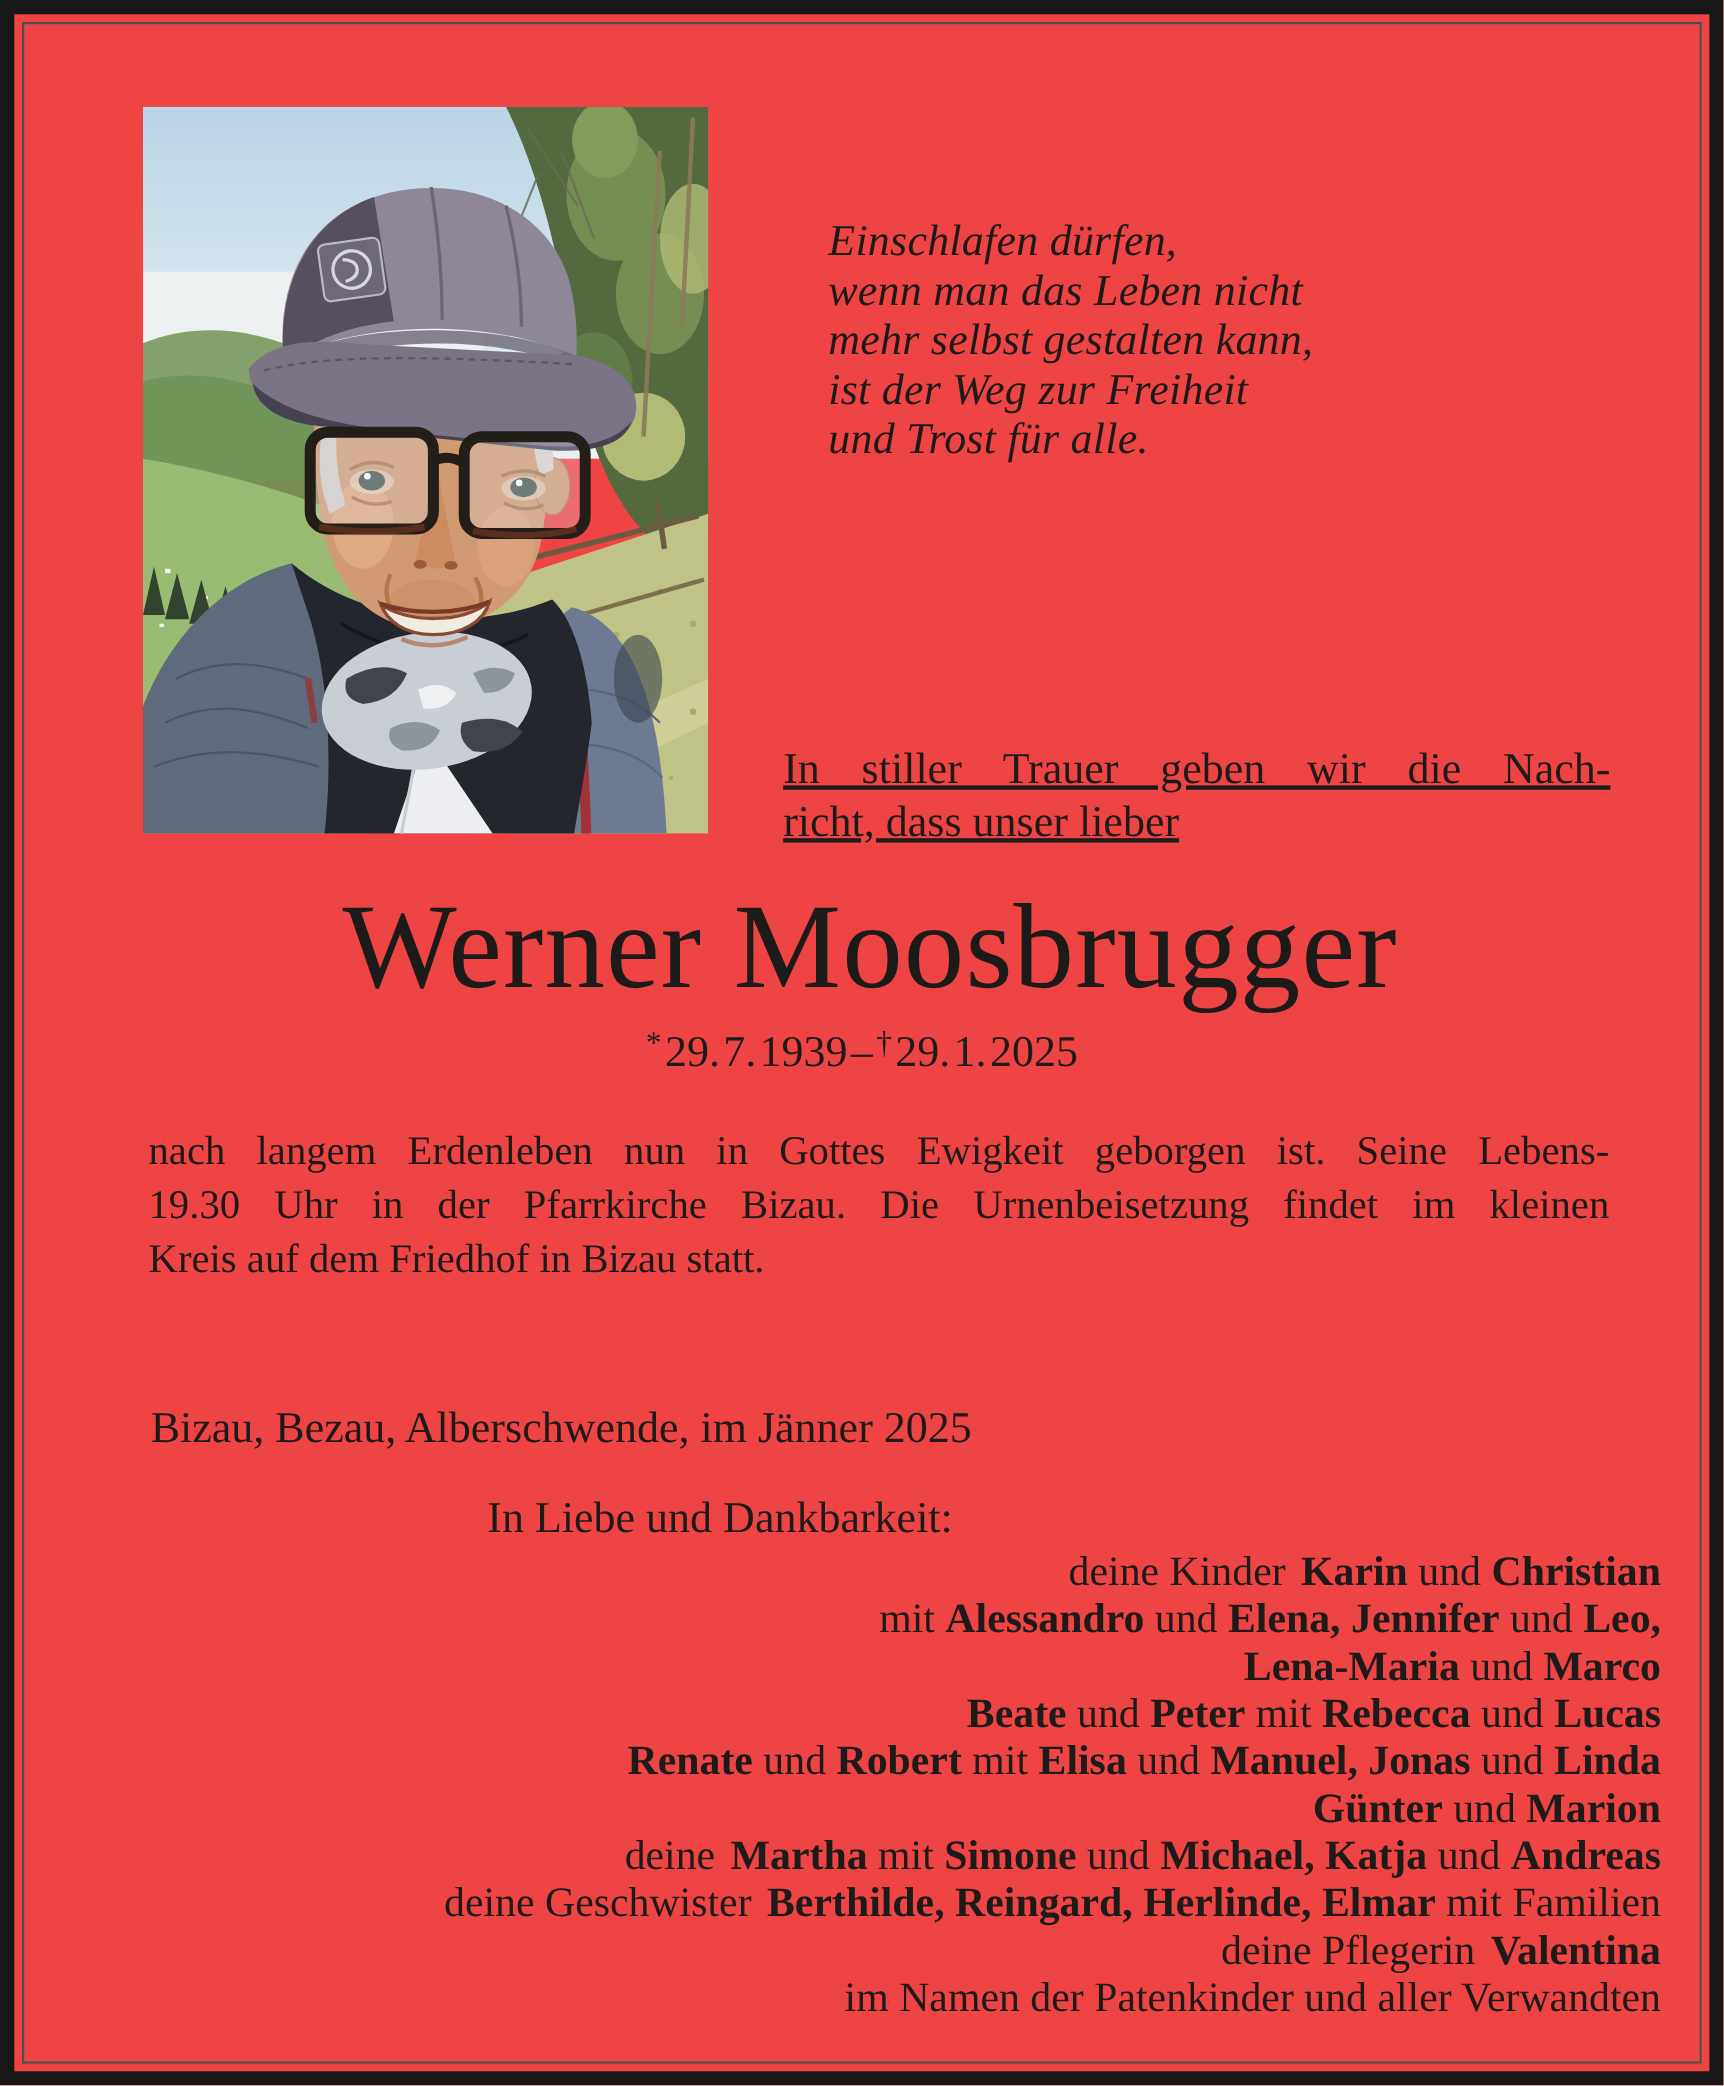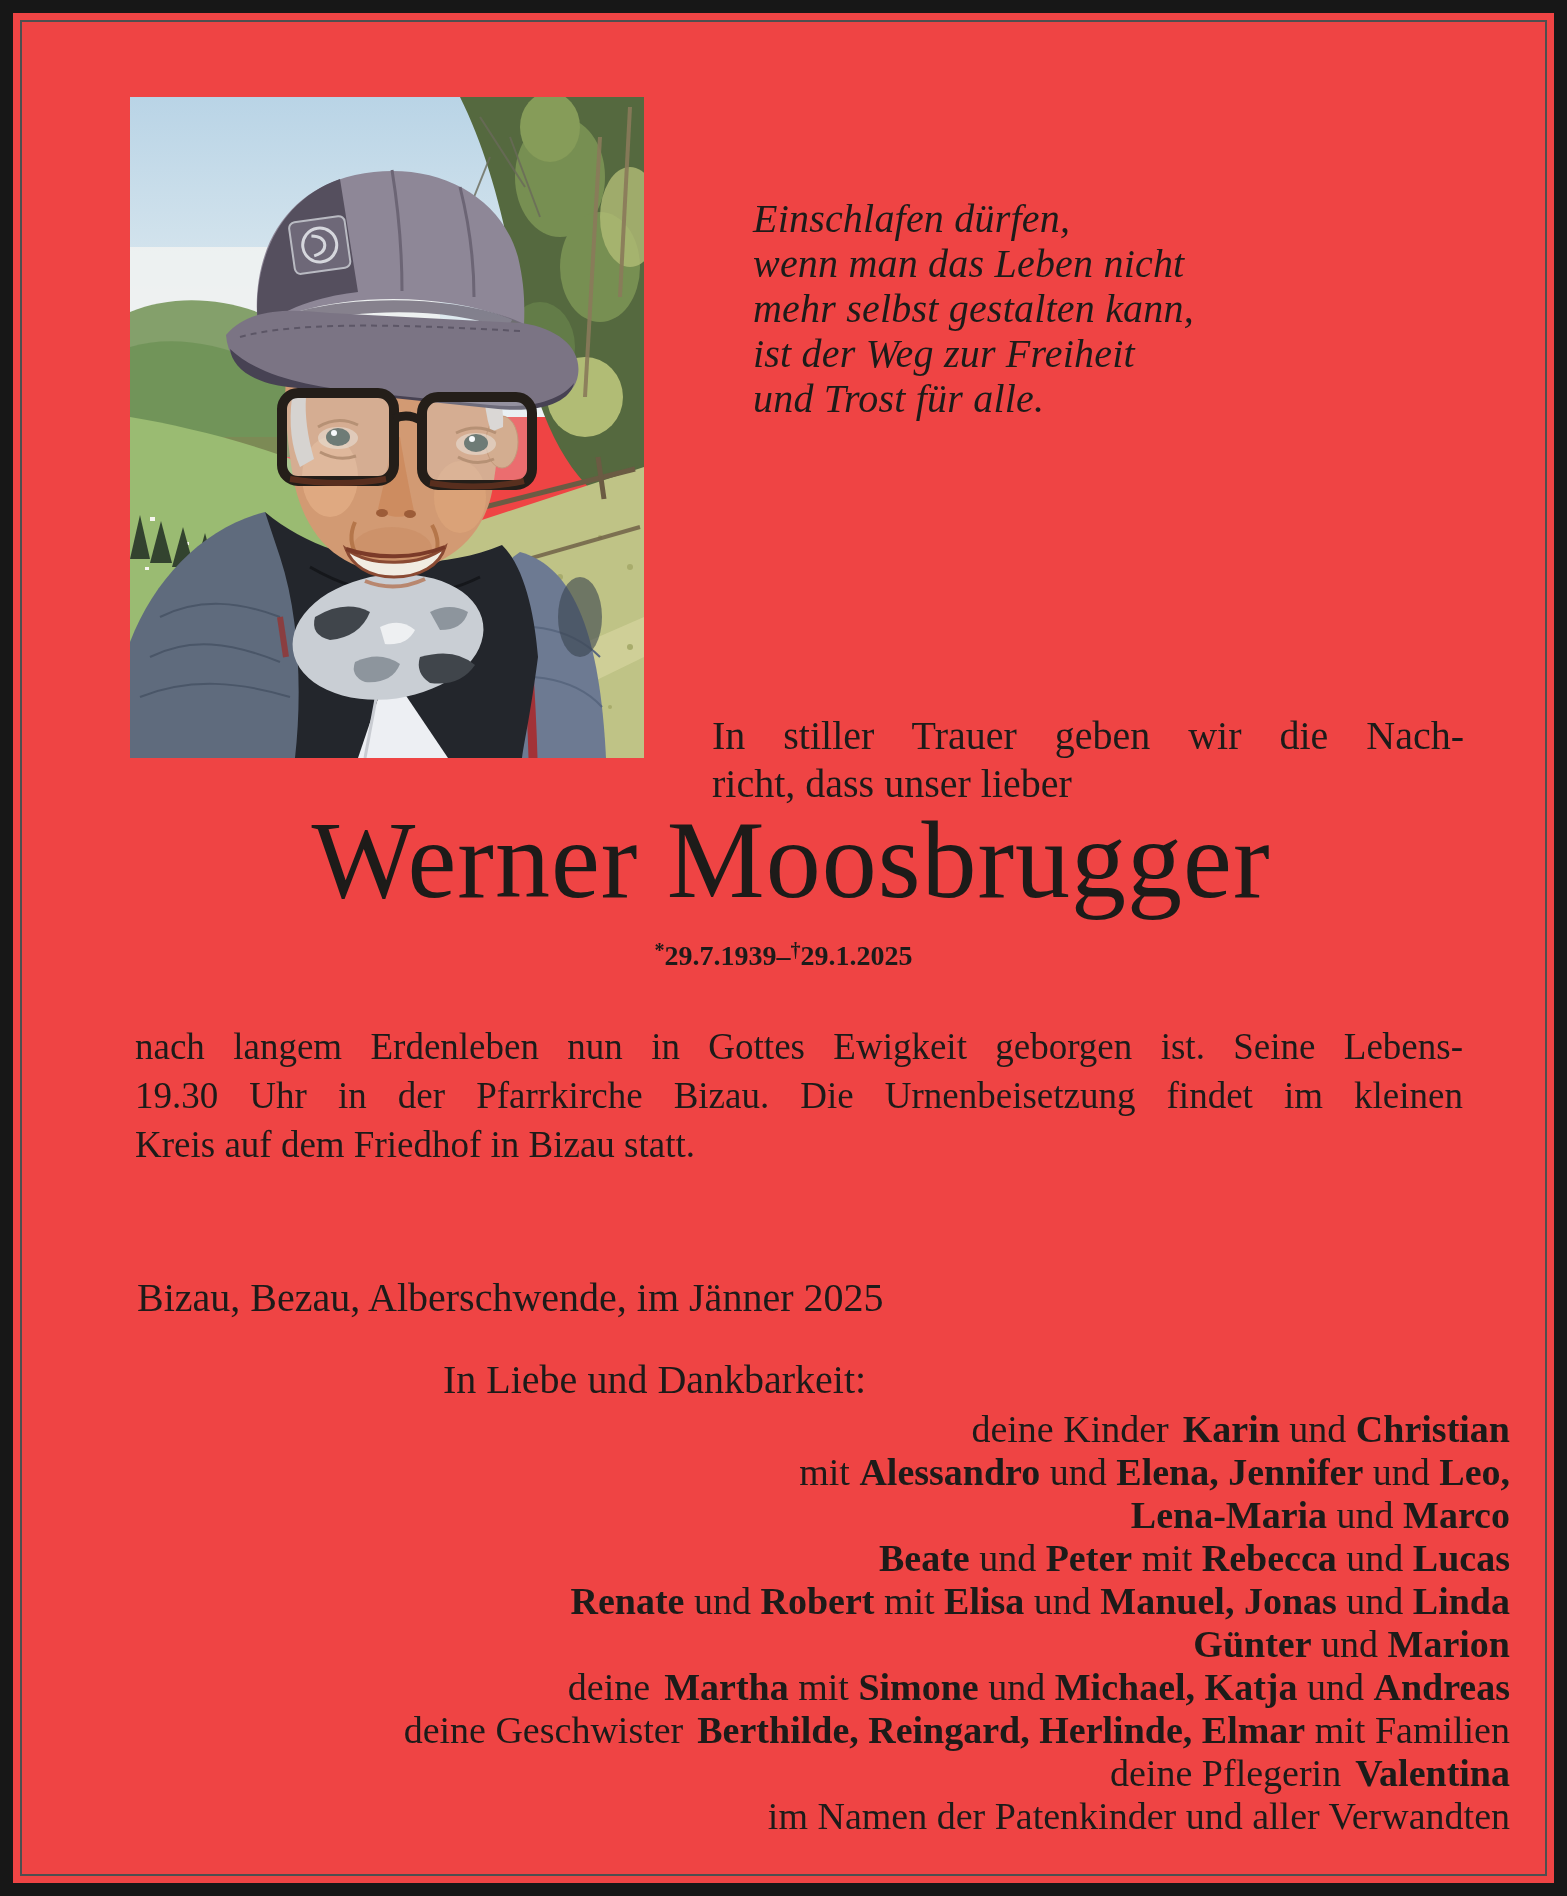--- a/index.html
+++ b/index.html
@@ -10,25 +10,25 @@
     overflow:hidden;
   }
   
   .frame-outer{position:absolute;inset:0;border:13px solid #171717;pointer-events:none;z-index:9;}
   .frame-rule{position:absolute;inset:20px;border:2px solid #4f4f4f;pointer-events:none;z-index:9;}
 
   .photo{position:absolute;left:130px;top:97px;width:514px;height:661px;overflow:hidden;}
   .photo svg{display:block;width:100%;height:100%;}
 
   .quote{position:absolute;left:753px;top:196px;font-style:italic;font-size:40px;line-height:45px;letter-spacing:.2px;}
-  .intro{position:absolute;left:712px;top:712px;width:752px;font-size:40px;line-height:48px;}
+  .intro{position:absolute;left:712px;top:675px;width:752px;font-size:40px;line-height:48px;text-decoration:underline;}
   .intro .just{text-align:justify;text-align-last:justify;}
 
   .deceased-name{position:absolute;left:15px;right:0;top:800px;text-align:center;font-size:110px;line-height:120px;letter-spacing:1px;white-space:nowrap;}
-  .dates{position:absolute;left:0;right:0;top:933px;text-align:center;font-weight:700;font-size:28px;line-height:46px;word-spacing:-7px;}
+  .dates{position:absolute;left:0;right:0;top:933px;text-align:center;font-weight:400;font-size:40px;line-height:46px;word-spacing:-7px;}
   .dates .sup{font-size:0.72em;position:relative;top:-0.42em;}
 
   .main-para{position:absolute;left:135px;top:1022px;width:1328px;font-size:37px;line-height:49px;}
   .main-para .just{text-align:justify;text-align-last:justify;}
 
   .places{position:absolute;left:137px;top:1275px;font-size:40px;line-height:46px;white-space:nowrap;}
   .places .b{font-weight:400;}
 
   .closing{position:absolute;left:443px;top:1358px;font-size:40px;line-height:44px;}
 

